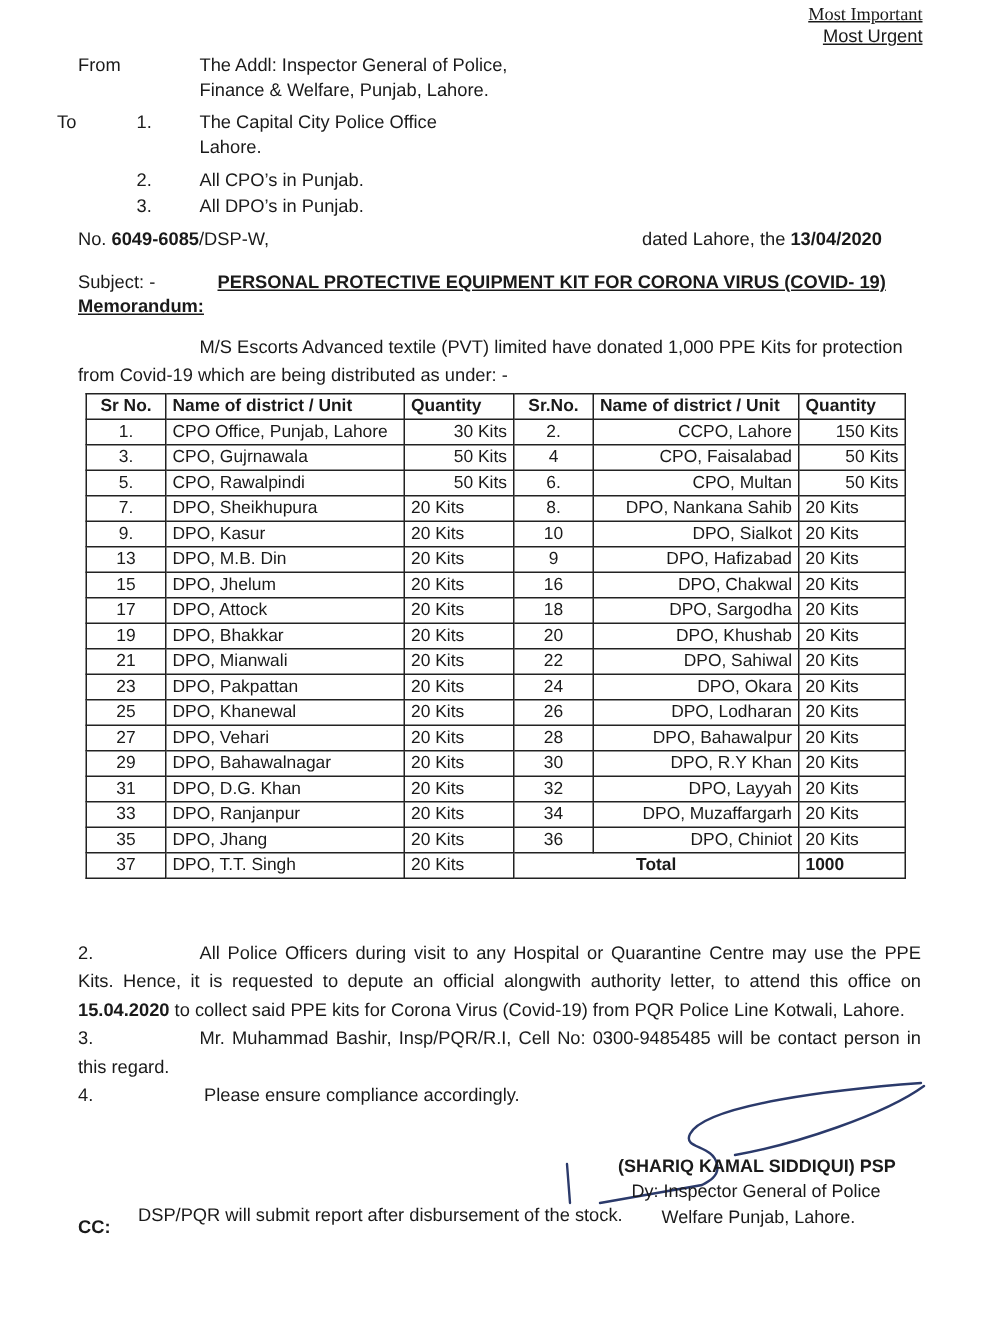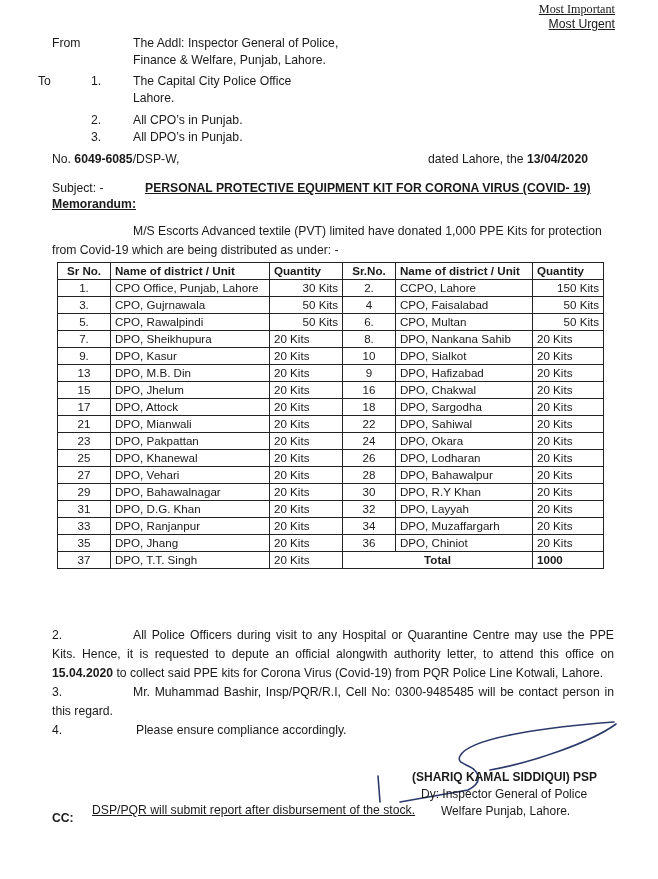--- a/index.html
+++ b/index.html
@@ -19,21 +19,21 @@
   }
   table.dist td, table.dist th {
     border: 1px solid #222; padding: 0 4px; height: 16px; line-height: 16px;
     white-space: nowrap;
   }
   table.dist th { font-weight: bold; text-align: center; }
   .c-sr { width: 44px; text-align: center; }
   .c-name { width: 150px; text-align: left; }
   .c-qty { width: 64px; text-align: left; }
   .c-sr2 { width: 44px; text-align: center; }
-  .c-name2 { width: 128px; text-align: left; }
+  .c-name2 { width: 128px; text-align: right; }
   .c-qty2 { width: 62px; text-align: left; }
   td.qr { text-align: right; }
   td.total { text-align: center; font-weight: bold; }
   td.bold { font-weight: bold; }
 </style>
 </head>
 <body>
 
 <div class="abs u right" style="right:43px; top:2px;font-family:Liberation Serif, serif;">Most Important</div>
 <div class="abs u right" style="right:43px; top:17px;">Most Urgent</div>
@@ -131,20 +131,28 @@
       </tr>
       <tr>
         <td class="c-sr">17</td>
         <td class="c-name">DPO, Attock</td>
         <td class="c-qty">20 Kits</td>
         <td class="c-sr2">18</td>
         <td class="c-name2">DPO, Sargodha</td>
         <td class="c-qty2">20 Kits</td>
       </tr>
       <tr>
+        <td class="c-sr">19</td>
+        <td class="c-name">DPO, Bhakkar</td>
+        <td class="c-qty">20 Kits</td>
+        <td class="c-sr2">20</td>
+        <td class="c-name2">DPO, Khushab</td>
+        <td class="c-qty2">20 Kits</td>
+      </tr>
+      <tr>
         <td class="c-sr">21</td>
         <td class="c-name">DPO, Mianwali</td>
         <td class="c-qty">20 Kits</td>
         <td class="c-sr2">22</td>
         <td class="c-name2">DPO, Sahiwal</td>
         <td class="c-qty2">20 Kits</td>
       </tr>
       <tr>
         <td class="c-sr">23</td>
         <td class="c-name">DPO, Pakpattan</td>
@@ -227,13 +235,13 @@
 
 <svg class="abs" style="left:360px; top:718px;" width="260" height="90" viewBox="0 0 260 90">
   <path id="sig-path" d="M254 4 C 200 8, 110 18, 100 38 C 95 48, 115 45, 118 58 C 120 66, 112 70, 108 72 L 40 84 M 256 6 C 230 25, 170 45, 130 52 M 18 58 L 20 84" fill="none" stroke="#2b3a6b" stroke-width="1.6" stroke-linecap="round"></path>
 </svg>
 
 <div class="abs b" style="left:412px; top:770px; font-size:12px;">(SHARIQ KAMAL SIDDIQUI) PSP</div>
 <div class="abs" style="left:421px; top:787px; font-size:12px;">Dy: Inspector General of Police</div>
 <div class="abs" style="left:441px; top:804px; font-size:12px;">Welfare Punjab, Lahore.</div>
 
 <div class="abs b" style="left:52px; top:811px;">CC:</div>
-<div class="abs" style="left:92px; top:803px;text-decoration:underline;">DSP/PQR will submit report after disbursement of the stock.</div>
+<div class="abs" style="left:92px; top:803px;">DSP/PQR will submit report after disbursement of the stock.</div>
 
 </body></html>

